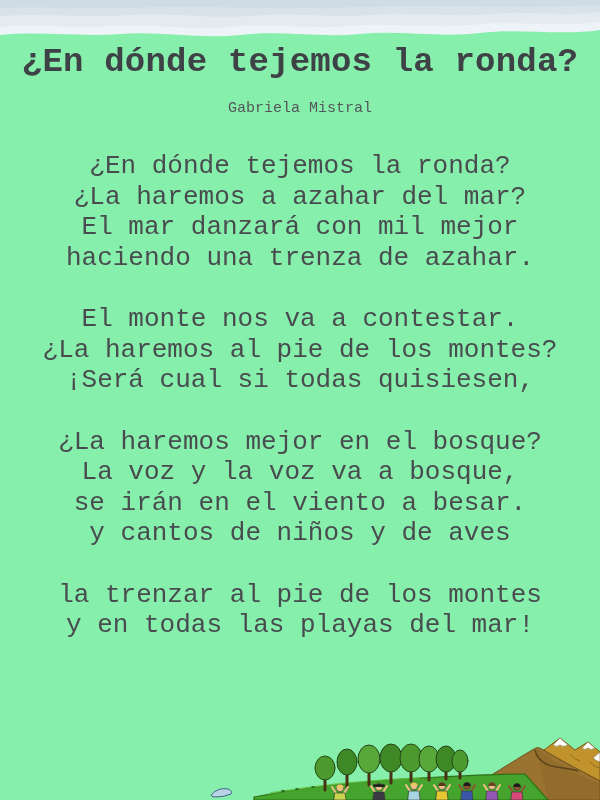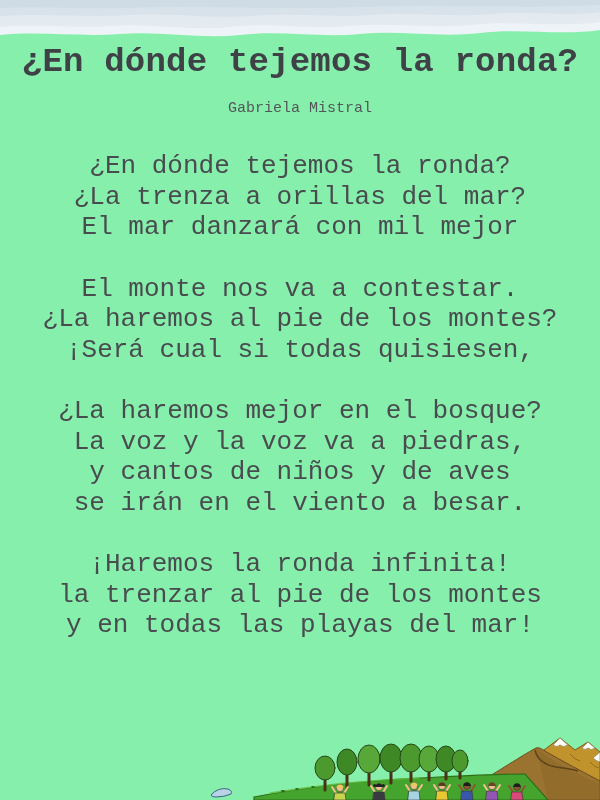--- a/index.html
+++ b/index.html
@@ -36,36 +36,36 @@
     <path fill="#d8e2ea" d="M0,0 H600 V12 C560,17 530,10 490,14 C450,18 410,11 370,15 C330,18 290,12 250,16 C210,19 170,12 130,15 C90,18 50,13 0,16 Z"></path>
     <path fill="#cfdbe5" d="M0,0 H600 V5 C520,9 440,4 360,7 C280,10 200,5 120,8 C80,9 40,6 0,8 Z"></path>
   </svg>
 
   <h1 class="title">¿En dónde tejemos la ronda?</h1>
   <p class="author">Gabriela Mistral</p>
 
   <div class="poem">
     <div class="stanza">
       <span class="line">¿En dónde tejemos la ronda?</span>
-      <span class="line">¿La trenza a orillas del mar?</span>
+      <span class="line">¿La haremos a azahar del mar?</span>
       <span class="line">El mar danzará con mil mejor</span>
+      <span class="line">haciendo una trenza de azahar.</span>
     </div>
     <div class="stanza">
       <span class="line">El monte nos va a contestar.</span>
       <span class="line">¿La haremos al pie de los montes?</span>
       <span class="line">¡Será cual si todas quisiesen,</span>
     </div>
     <div class="stanza">
       <span class="line">¿La haremos mejor en el bosque?</span>
-      <span class="line">La voz y la voz va a piedras,</span>
+      <span class="line">La voz y la voz va a bosque,</span>
+      <span class="line">se irán en el viento a besar.</span>
       <span class="line">y cantos de niños y de aves</span>
-      <span class="line">se irán en el viento a besar.</span>
     </div>
     <div class="stanza">
-      <span class="line">¡Haremos la ronda infinita!</span>
       <span class="line">la trenzar al pie de los montes</span>
       <span class="line">y en todas las playas del mar!</span>
     </div>
   </div>
 
   <svg class="scene" viewBox="0 0 600 66" aria-hidden="true">
 
     <g>
       <path d="M536,22 L560,4 L575,16 L588,8 L600,18 L600,50 L570,34 Z" fill="#c0932d" stroke="#7c5c16" stroke-width="1"></path>
       <path d="M553,11 L560,4 L568,11 Q563,14 560,11 Q557,14 553,11 Z" fill="#ffffff" stroke="#8a7a4a" stroke-width="0.7"></path>

